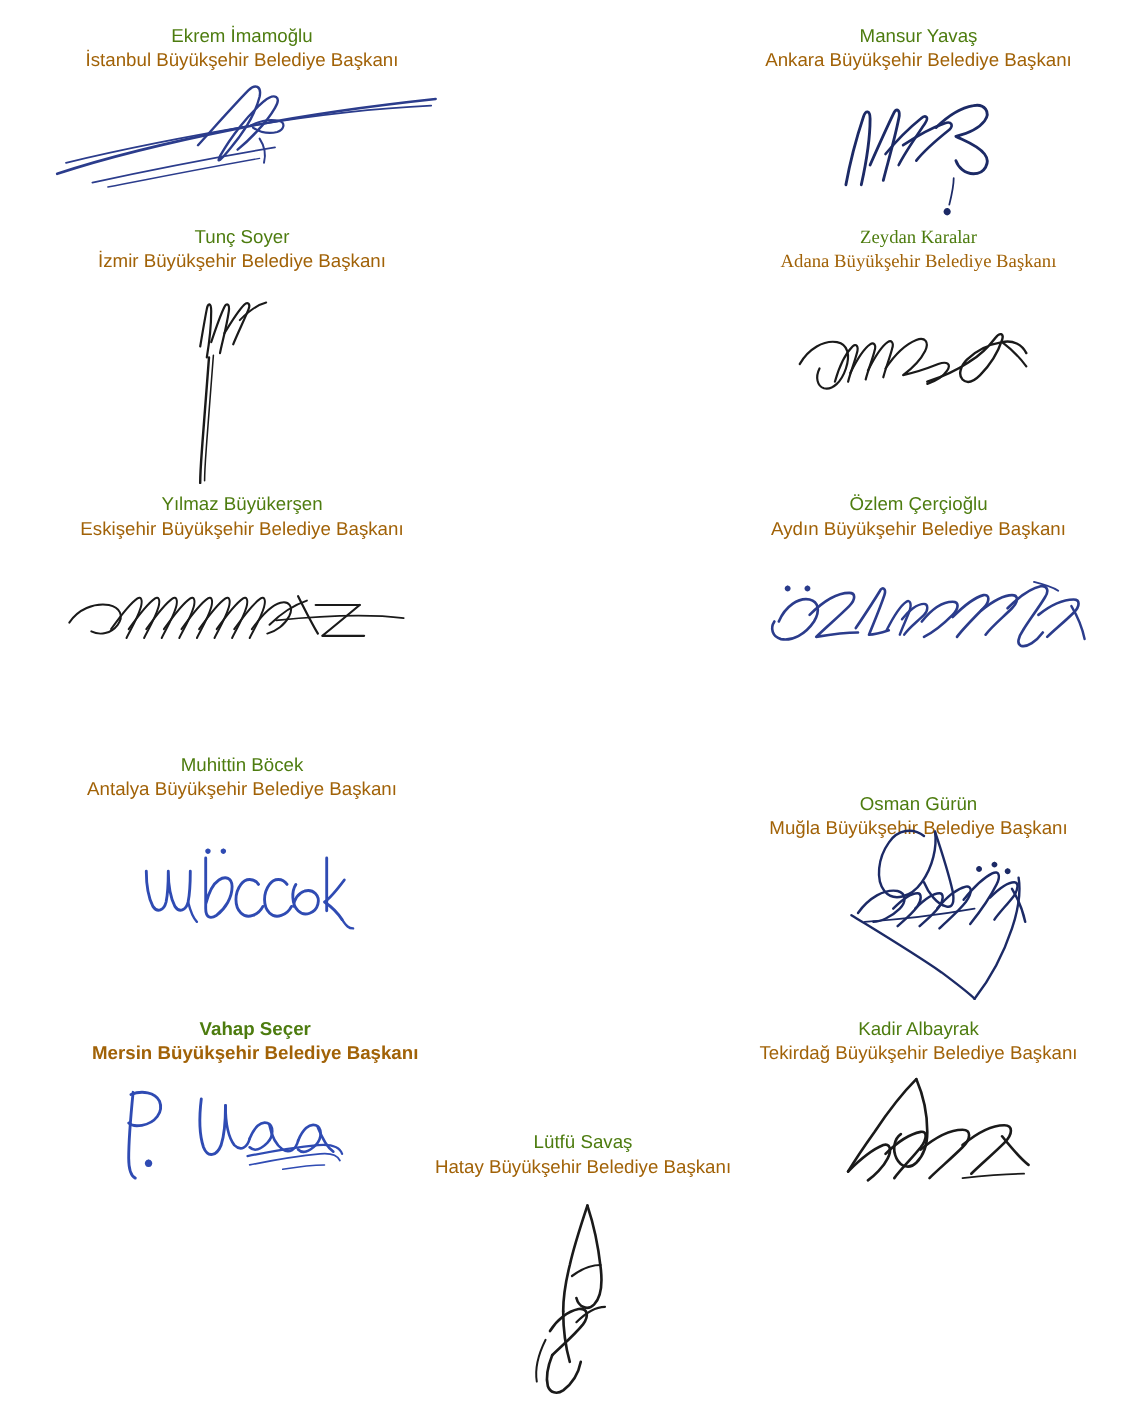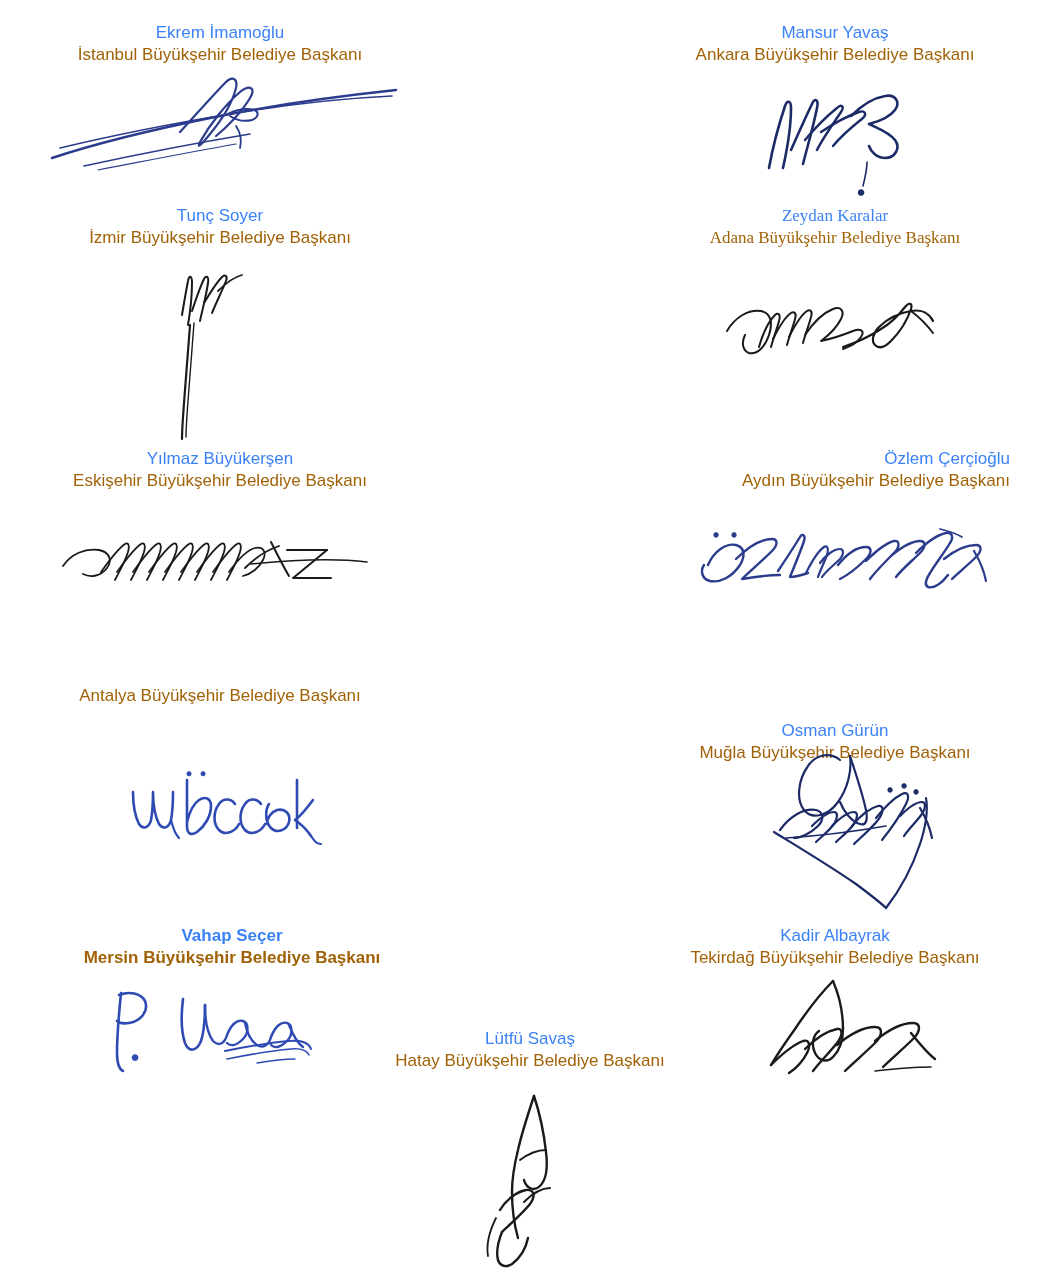--- a/index.html
+++ b/index.html
@@ -20,21 +20,21 @@
     width: 1042px;
     height: 1280px;
   }
   .sig-block {
     position: absolute;
     text-align: center;
   }
   .sig-name {
     font-size: 17px;
     line-height: 22px;
-    color: #3b82f6;
+    color: #4d7c0f;
     white-space: nowrap;
   }
   .sig-title {
     font-size: 17px;
     line-height: 22px;
     color: #a16207;
     white-space: nowrap;
   }
   .sig-mark {
     position: absolute;
@@ -130,21 +130,21 @@
       <path d="M158 44 C168 30 176 20 182 16 C185 14 187 17 185 24 C182 34 176 44 172 52" stroke-width="1.8"></path>
       <path d="M174 44 C184 30 192 22 200 20 C208 18 212 24 208 32 C204 40 196 46 188 48" stroke-width="1.8"></path>
       <path d="M190 40 C200 30 212 22 224 18" stroke-width="1.8"></path>
       <path d="M216 14 C222 26 228 38 234 48" stroke-width="2"></path>
       <path d="M232 22 C246 22 260 22 272 22" stroke-width="2"></path>
       <path d="M272 22 C260 32 248 42 238 50 C250 50 264 50 276 50" stroke-width="2"></path>
       <path d="M196 36 C236 32 280 30 312 34" stroke-width="1.6"></path>
     </svg>
   </div>
 
-  <div class="sig-block" style="left:660px; top:448px; width:350px;text-align:right;">
+  <div class="sig-block" style="left:660px; top:448px; width:350px;">
     <div class="sig-name">Özlem Çerçioğlu</div>
     <div class="sig-title">Aydın Büyükşehir Belediye Başkanı</div>
   </div>
   <div class="sig-mark" style="left:690px; top:525px; width:310px; height:75px;">
     <svg width="310" height="75" viewBox="0 0 310 75" fill="none" stroke="#2b3c8c" stroke-linecap="round" stroke-linejoin="round">
       <path d="M18 40 C24 26 36 18 46 20 C54 22 56 30 50 40 C42 52 30 58 20 56 C12 54 10 46 14 40" stroke-width="2.4"></path>
       <path d="M26 8 a2 2 0 1 0 .1 0M44 8 a2 2 0 1 0 .1 0" stroke-width="1.4" fill="#2b3c8c"></path>
       <path d="M46 34 C58 22 70 14 82 14 C88 14 88 20 82 26 C72 36 60 46 52 54 C64 52 78 50 90 50" stroke-width="2.4"></path>
       <path d="M88 46 C96 34 104 22 110 12 C112 8 116 10 114 16 C110 28 104 42 100 52 C106 52 112 50 118 48" stroke-width="2.4"></path>
       <path d="M116 48 C122 36 128 26 134 22 C137 20 139 23 137 30 C134 38 130 46 128 52" stroke-width="2.2"></path>
@@ -153,20 +153,21 @@
       <path d="M176 36 C186 26 196 18 204 16 C210 15 210 22 204 28 C196 36 186 46 180 54" stroke-width="2.4"></path>
       <path d="M202 30 C212 22 222 16 230 16 C236 16 236 22 230 28 C222 36 212 44 206 52" stroke-width="2.4"></path>
       <path d="M226 28 C236 18 246 10 256 8 C262 7 264 12 260 18 C254 28 246 38 240 48 C236 54 234 60 238 62 C244 64 252 58 258 50" stroke-width="2.4"></path>
       <path d="M254 34 C264 26 276 20 286 20 C292 20 292 26 286 32 C278 40 268 48 262 54" stroke-width="2.4"></path>
       <path d="M284 26 C290 36 294 46 296 56" stroke-width="2.2"></path>
       <path d="M250 4 C258 6 266 8 272 12" stroke-width="1.8"></path>
     </svg>
   </div>
 
   <div class="sig-block" style="left:45px; top:685px; width:350px;">
+    <div class="sig-name">Muhittin Böcek</div>
     <div class="sig-title">Antalya Büyükşehir Belediye Başkanı</div>
   </div>
   <div class="sig-mark" style="left:125px; top:770px; width:200px; height:80px;">
     <svg width="200" height="80" viewBox="0 0 200 80" fill="none" stroke="#2f4bb3" stroke-linecap="round" stroke-linejoin="round">
       <path d="M8 22 C8 34 10 46 14 54 C18 60 24 58 26 50 C28 40 28 30 28 22 C28 34 30 46 34 54 C38 60 44 58 46 50 C48 40 48 30 48 22" stroke-width="2.6"></path>
       <path d="M46 50 C48 58 50 64 54 68" stroke-width="2.2"></path>
       <path d="M62 10 C62 26 62 42 62 56 C62 64 66 66 72 62 C80 56 86 46 86 36 C86 28 80 26 74 30 C68 34 64 44 62 52" stroke-width="2.6"></path>
       <path d="M64 2 a1.8 1.8 0 1 0 .1 0M78 2 a1.8 1.8 0 1 0 .1 0" stroke-width="1.4" fill="#2f4bb3"></path>
       <path d="M110 34 C106 28 98 28 94 34 C88 42 88 54 94 60 C100 66 110 62 114 54" stroke-width="2.6"></path>
       <path d="M136 34 C132 28 124 28 120 34 C114 42 114 54 120 60 C126 66 136 62 140 54" stroke-width="2.6"></path>

